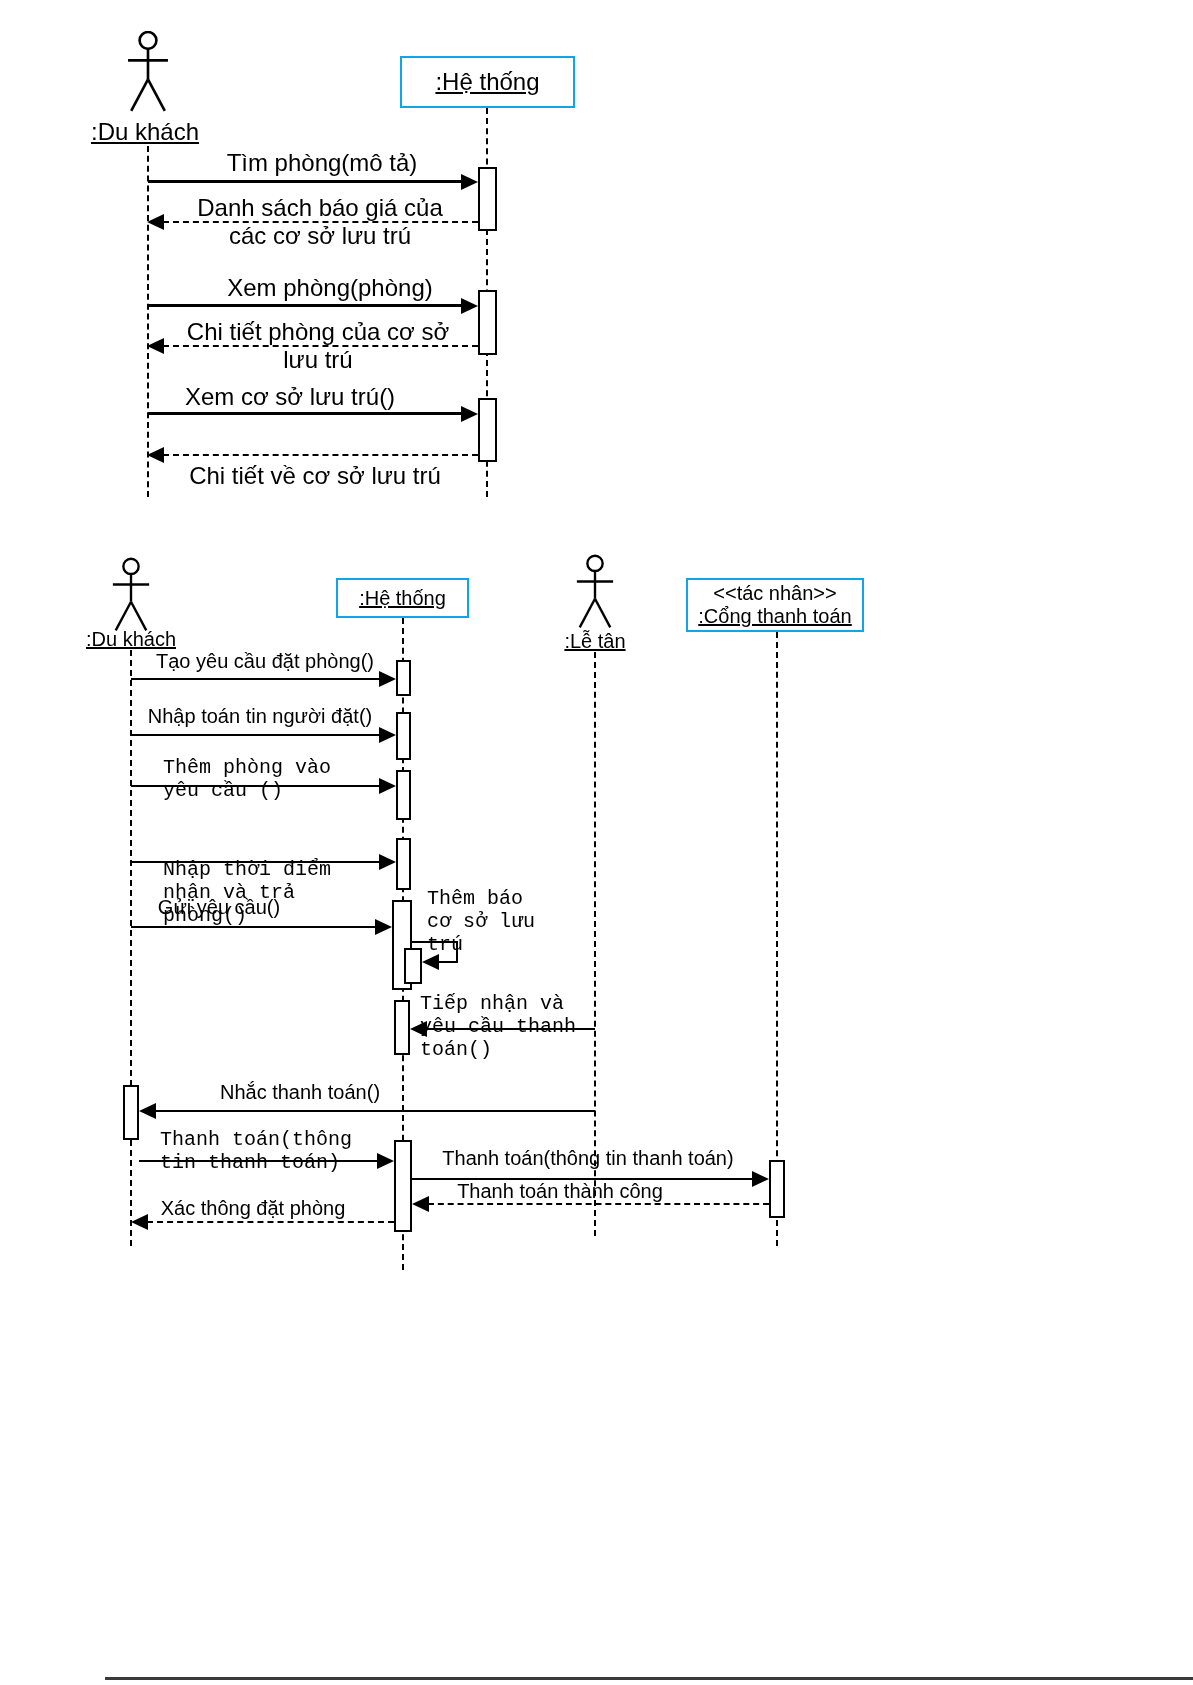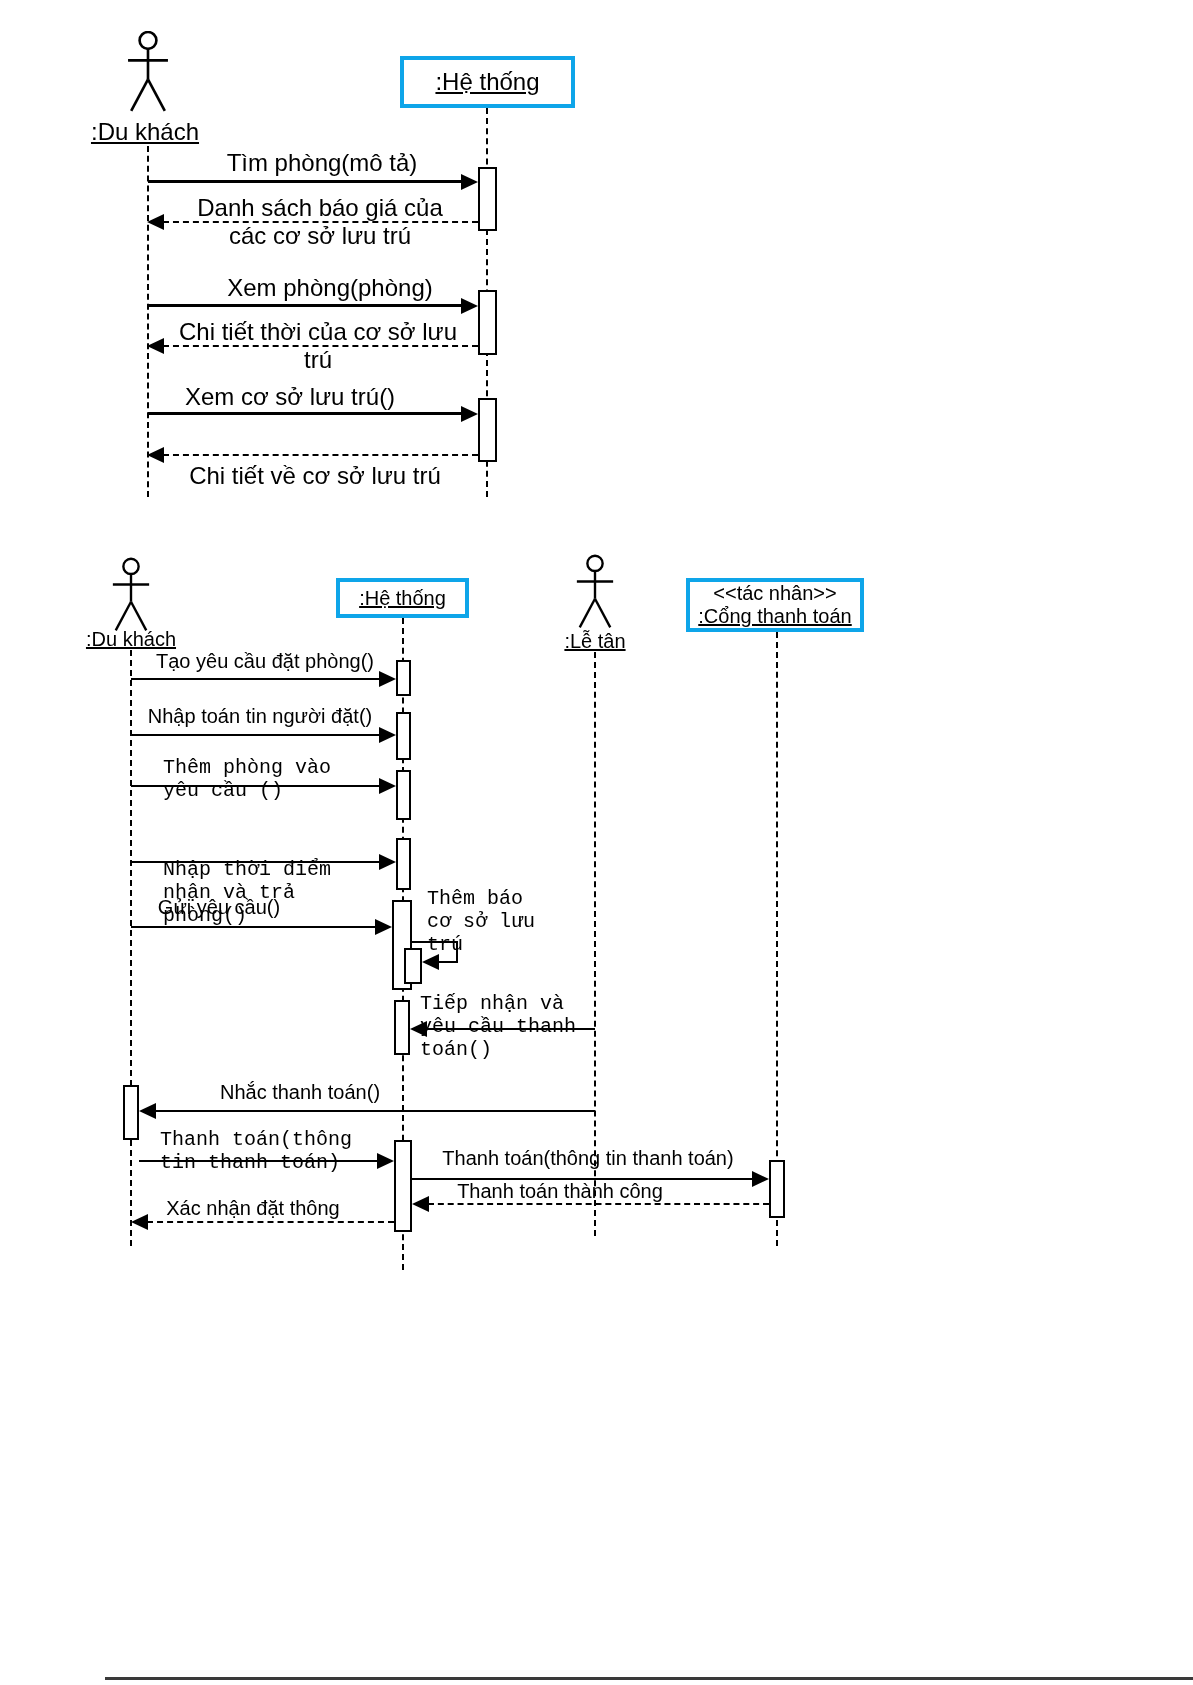--- a/index.html
+++ b/index.html
@@ -25,21 +25,21 @@
   .hr{position:absolute;width:0;height:0;border-top:8px solid transparent;border-bottom:8px solid transparent;border-left:17px solid #000;z-index:3;}
   .hl{position:absolute;width:0;height:0;border-top:8px solid transparent;border-bottom:8px solid transparent;border-right:17px solid #000;z-index:3;}
   
   .lbl{position:absolute;z-index:4;line-height:1.15;}
   .c{text-align:center;}
   .l{text-align:left;font-family:Liberation Mono, monospace;}
   .f24{font-size:24px;}
   .f20{font-size:20px;line-height:23px;}
   .und{text-decoration:underline;}
   
-  .pbox{position:absolute;border:4px solid #0ea5e9;background:#fff;display:flex;flex-direction:column;align-items:center;justify-content:center;box-sizing:border-box;z-index:2;}
+  .pbox{position:absolute;border:2px solid #0ea5e9;background:#fff;display:flex;flex-direction:column;align-items:center;justify-content:center;box-sizing:border-box;z-index:2;}
   .pbox .nm{text-decoration:underline;}
   svg{display:block;}
   .rule{position:absolute;background:#3a3a3a;z-index:1;}
 </style>
 </head>
 <body>
 
 <div class="page">
 
   <section>
@@ -71,21 +71,21 @@
     <div class="hr" style="left:461px;top:174px;"></div>
 
     <div class="lbl c f24" style="left:185px;top:194px;width:270px;">Danh sách báo giá của các cơ sở lưu trú</div>
     <div class="lnd" style="left:163px;top:221px;width:315px;"></div>
     <div class="hl" style="left:147px;top:214px;"></div>
 
     <div class="lbl c f24" style="left:220px;top:274px;width:220px;">Xem phòng(phòng)</div>
     <div class="ln3" style="left:148px;top:304px;width:315px;"></div>
     <div class="hr" style="left:461px;top:298px;"></div>
 
-    <div class="lbl c f24" style="left:178px;top:318px;width:280px;">Chi tiết thời của cơ sở lưu trú</div>
+    <div class="lbl c f24" style="left:178px;top:318px;width:280px;">Chi tiết phòng của cơ sở lưu trú</div>
     <div class="lnd" style="left:163px;top:345px;width:315px;"></div>
     <div class="hl" style="left:147px;top:338px;"></div>
 
     <div class="lbl c f24" style="left:170px;top:383px;width:240px;">Xem cơ sở lưu trú()</div>
     <div class="ln3" style="left:148px;top:412px;width:315px;"></div>
     <div class="hr" style="left:461px;top:406px;"></div>
 
     <div class="lnd" style="left:163px;top:454px;width:315px;"></div>
     <div class="hl" style="left:147px;top:447px;"></div>
     <div class="lbl c f24" style="left:175px;top:462px;width:280px;">Chi tiết về cơ sở lưu trú</div>
@@ -179,21 +179,21 @@
 
     <div class="lbl c f20" style="left:428px;top:1147px;width:320px;">Thanh toán(thông tin thanh toán)</div>
     <div class="ln2" style="left:412px;top:1178px;width:342px;"></div>
     <div class="hr" style="left:752px;top:1171px;"></div>
     <div class="act" style="left:769px;top:1160px;width:16px;height:58px;"></div>
 
     <div class="lbl c f20" style="left:445px;top:1180px;width:230px;">Thanh toán thành công</div>
     <div class="lnd" style="left:428px;top:1203px;width:341px;"></div>
     <div class="hl" style="left:412px;top:1196px;"></div>
 
-    <div class="lbl c f20" style="left:153px;top:1197px;width:200px;">Xác nhận đặt thông</div>
+    <div class="lbl c f20" style="left:153px;top:1197px;width:200px;">Xác thông đặt phòng</div>
     <div class="lnd" style="left:147px;top:1221px;width:247px;"></div>
     <div class="hl" style="left:131px;top:1214px;"></div>
 
   </section>
 
   <div class="rule" style="left:105px;top:1677px;width:1088px;height:3px;"></div>
 
 </div>
 
 </body></html>

